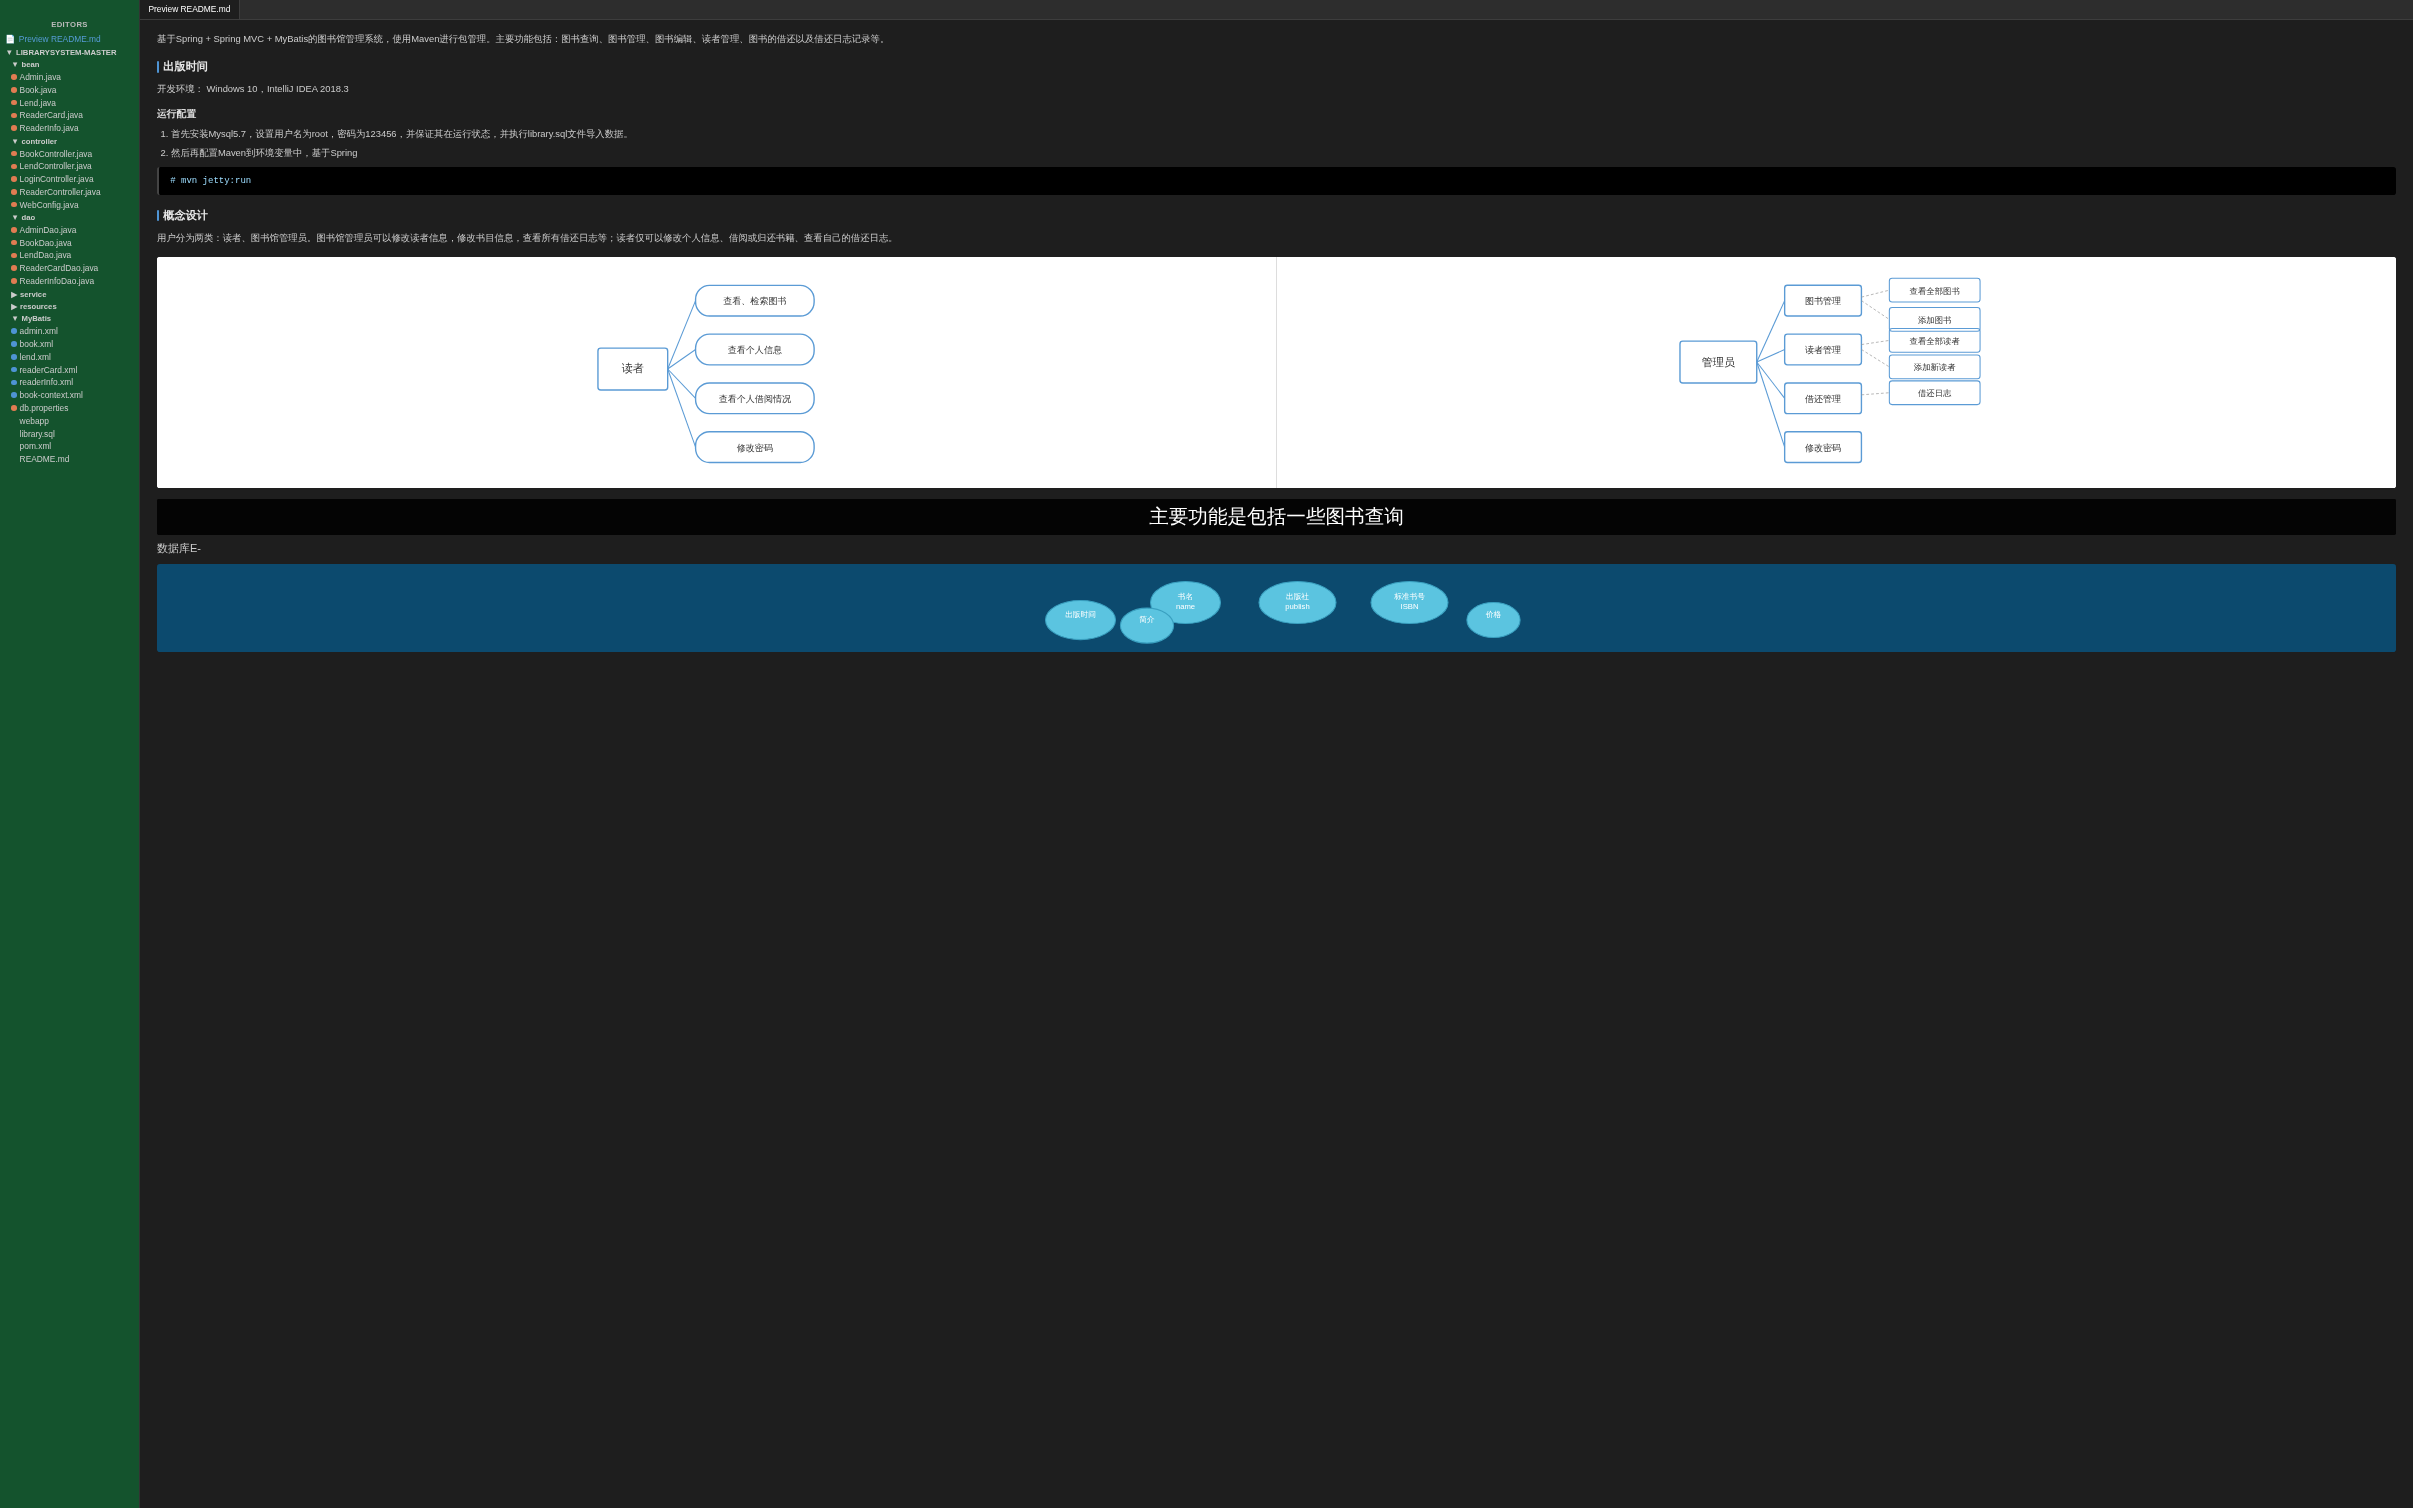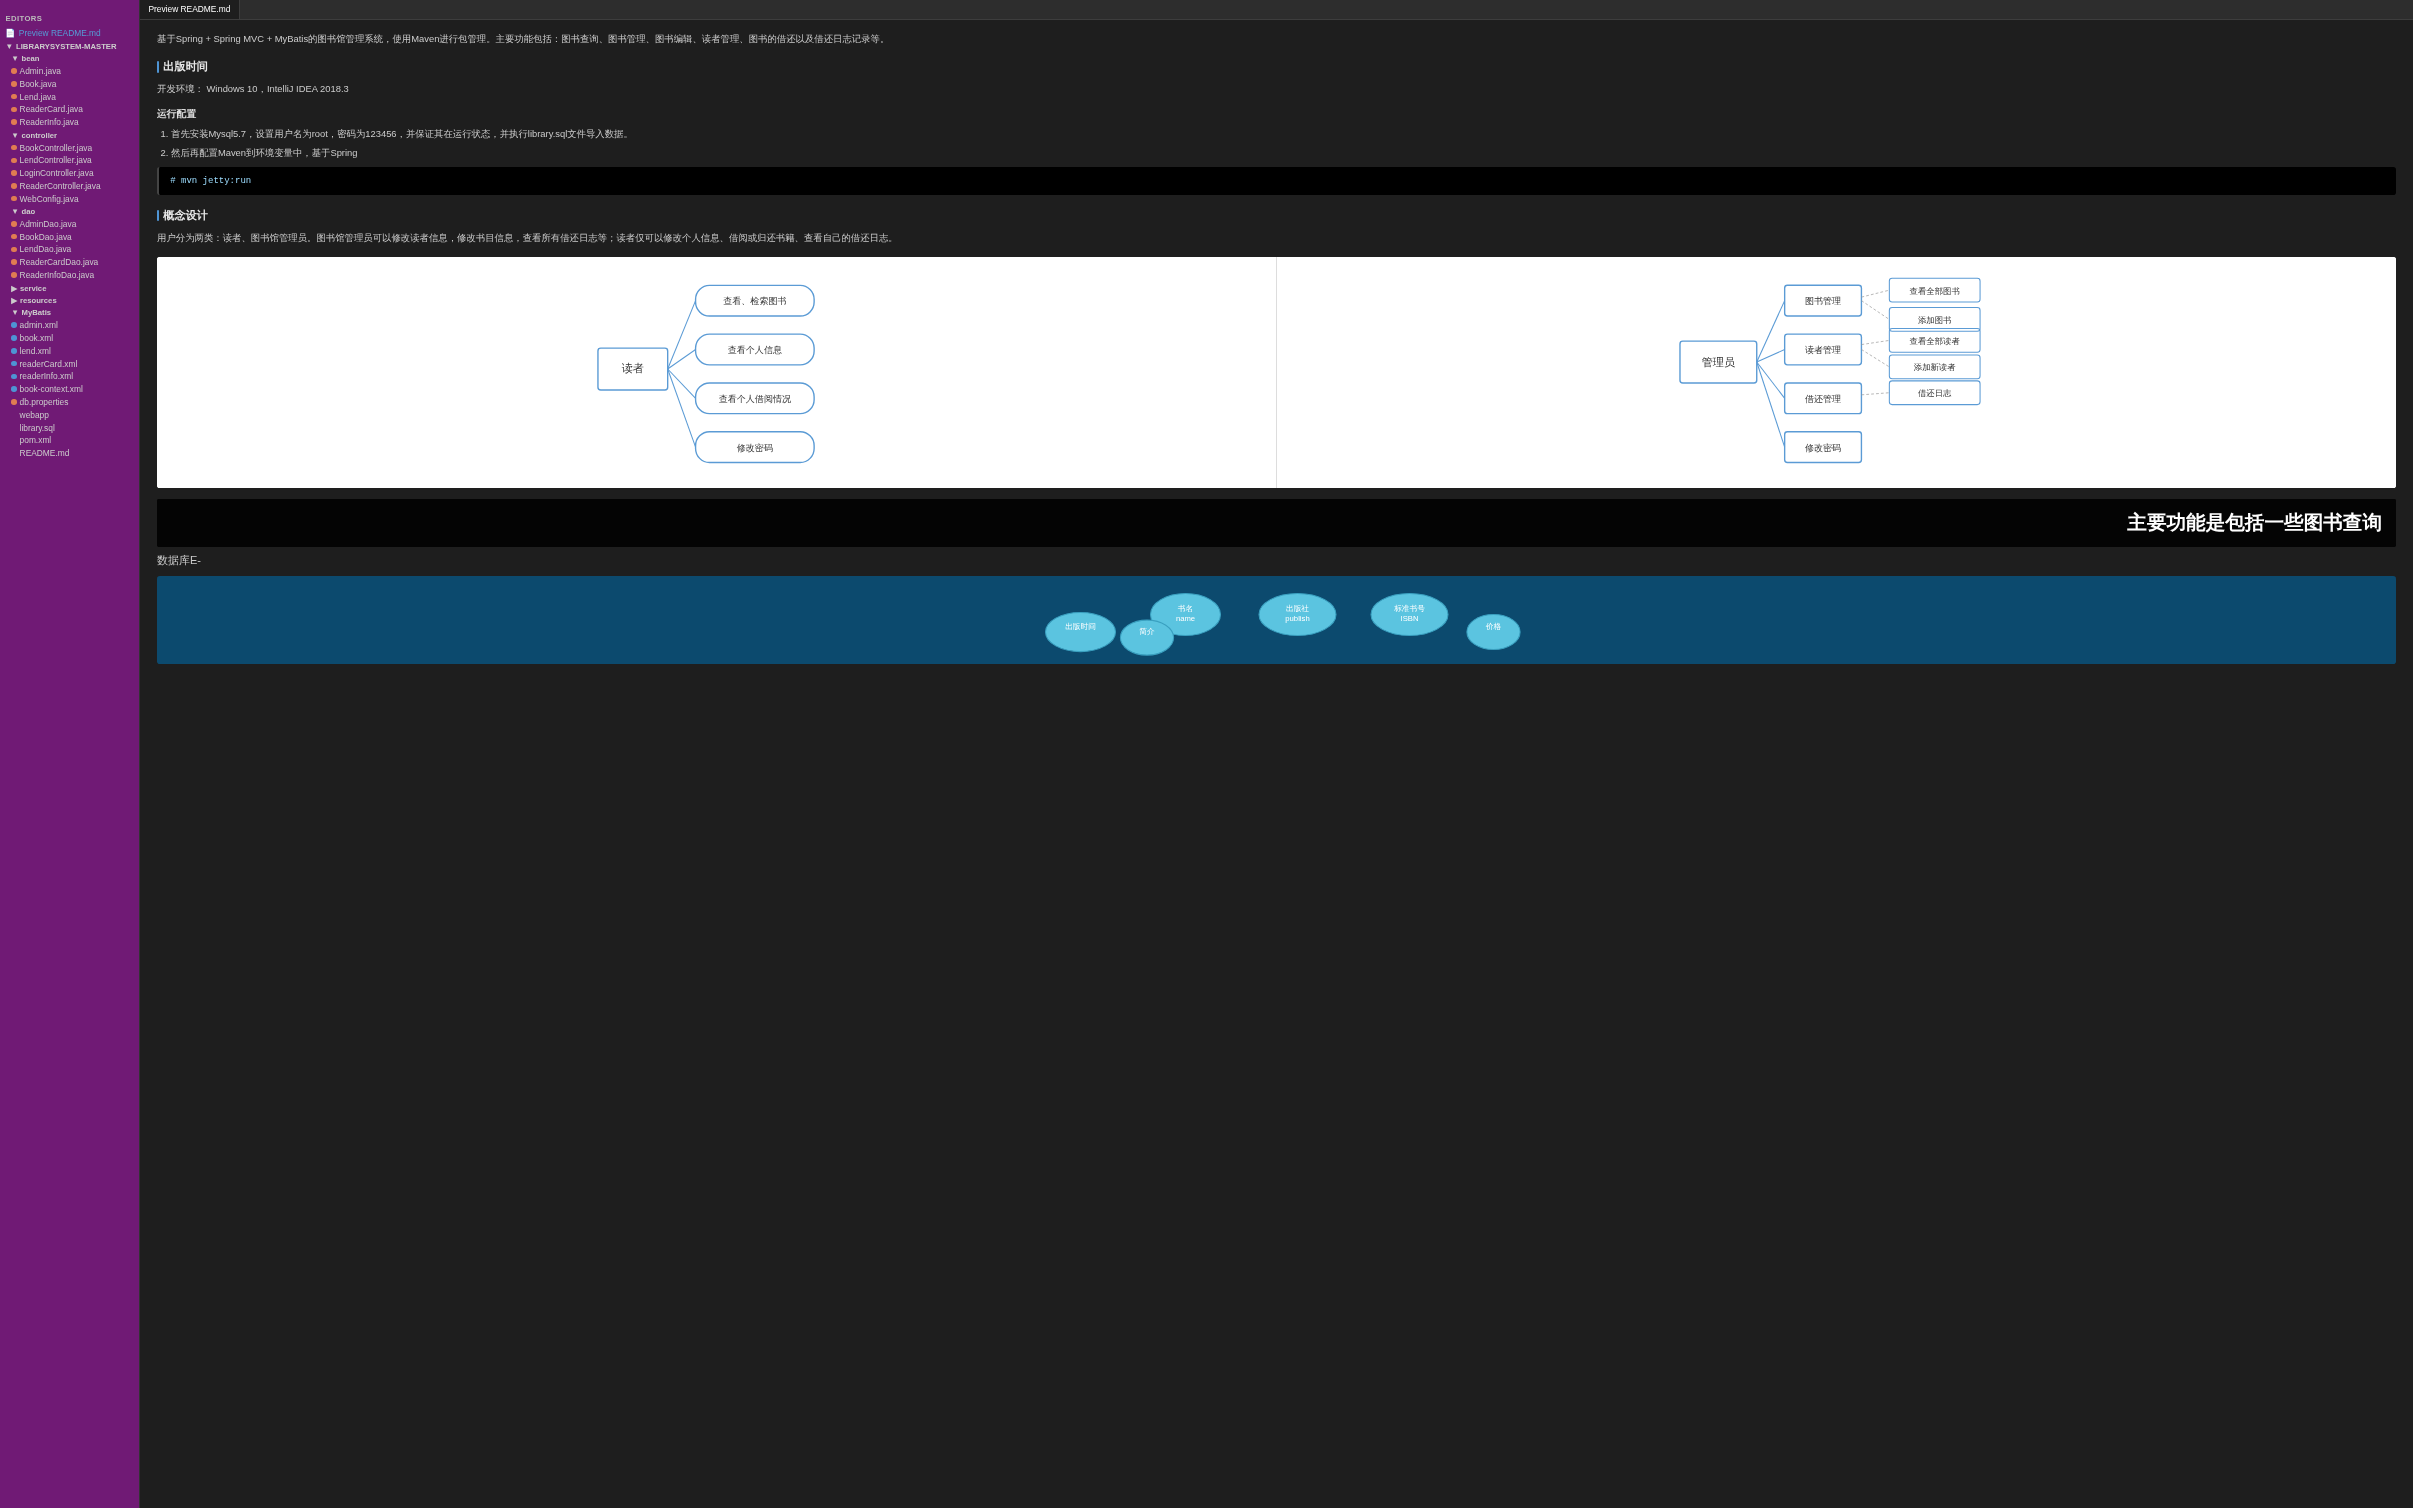--- a/index.html
+++ b/index.html
@@ -10,24 +10,25 @@
       color: #d4d4d4;
       height: 100vh;
       overflow: hidden;
       font-size: 9px;
     }
 
     
     #sidebar {
       width: 140px;
       min-width: 140px;
-      background: #701a75;
+      background: #14532d;
       overflow-y: auto;
-      padding-top: 11px;
+      padding-top: 17px;
       border-right: 0.7px solid #333;
+      text-align: center;
     }
 
     .sidebar-header {
       color: #bbbbbb;
       font-size: 7.7px;
       font-weight: 700;
       text-transform: uppercase;
       letter-spacing: 0.05em;
       padding: 2.8px 5.6px;
       margin-bottom: 1.4px;
@@ -178,24 +179,24 @@
     }
 
     .diagram-half:first-child {
       border-right: 0.7px solid #ddd;
     }
 
     
     .subtitle-overlay {
       background: rgba(0,0,0,0.85);
       color: #ffffff;
-      text-align: right;
+      text-align: center;
       font-size: 19.6px;
-      font-weight: 700;
-      padding: 8px 14px;
+      font-weight: 400;
+      padding: 2px 14px;
       margin: 5.6px 0;
       border-radius: 1.4px;
     }
 
     
     .db-diagram-container {
       background: #0c4a6e;
       border-radius: 2.8px;
       margin-top: 5.6px;
       min-height: 70px;

